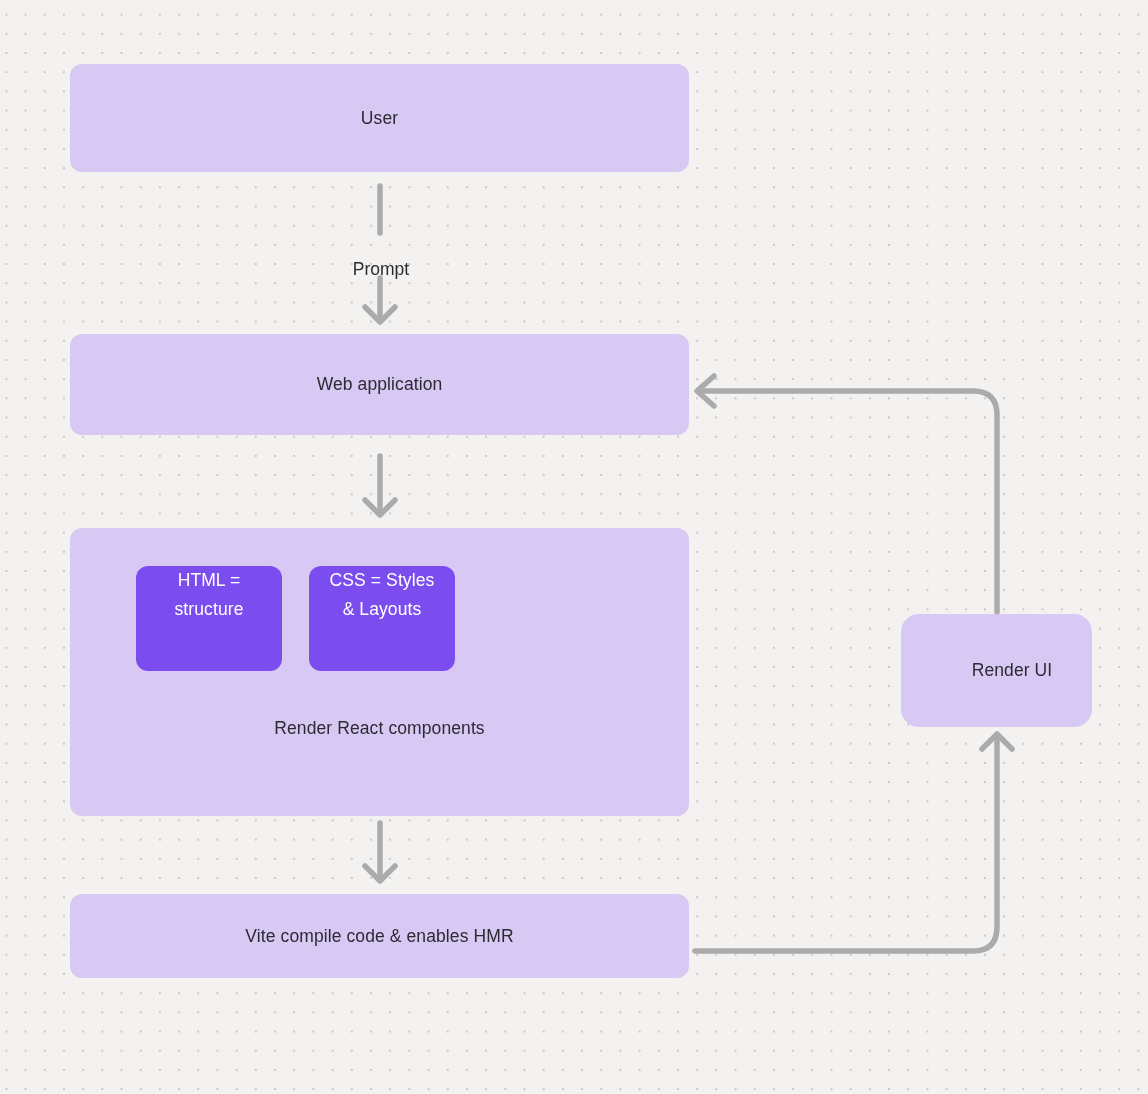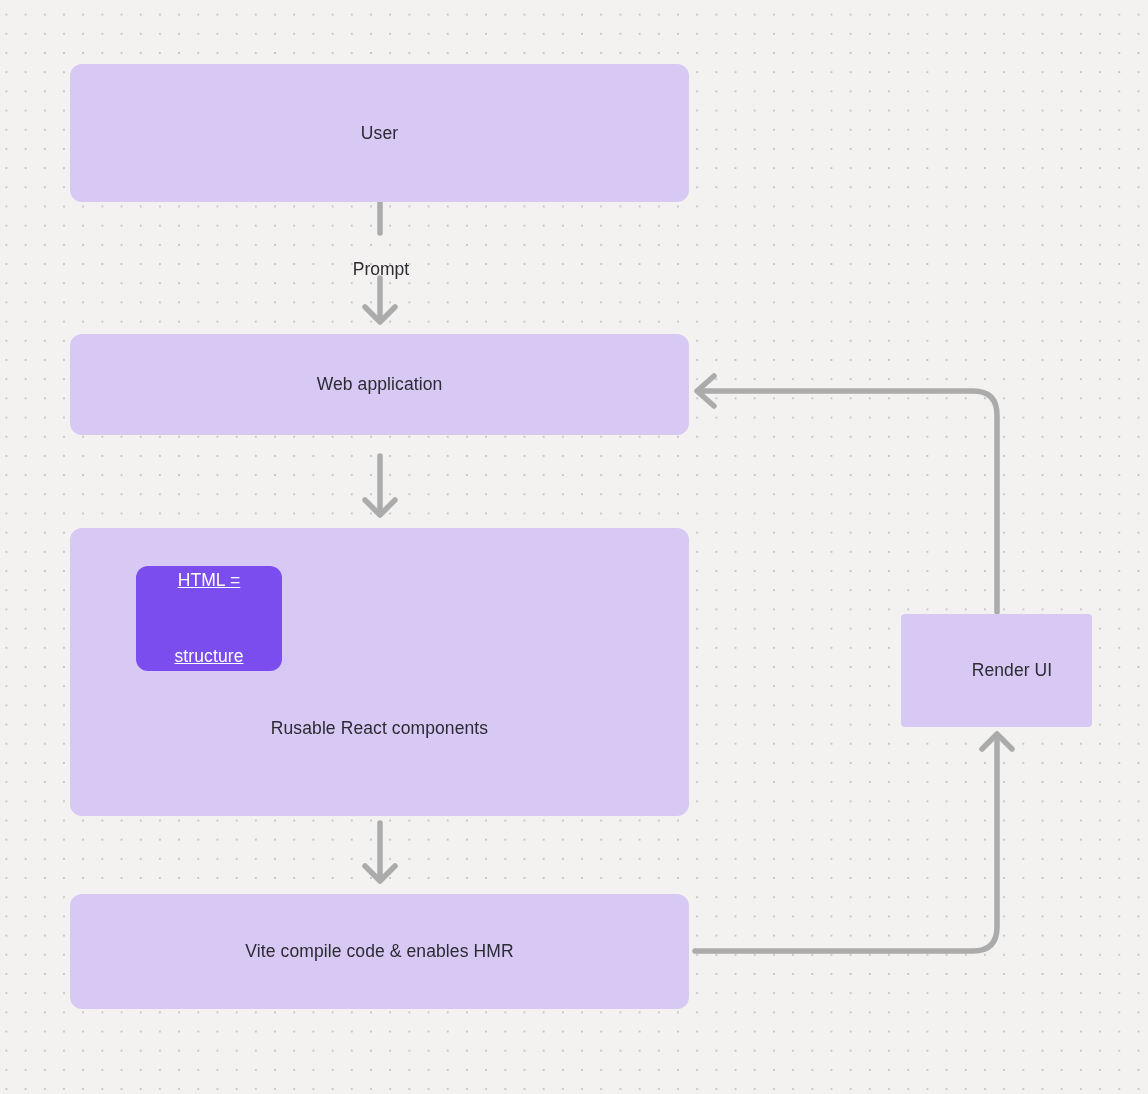--- a/index.html
+++ b/index.html
@@ -38,39 +38,38 @@
   }
   .node{
     position:absolute;
     background:var(--lav);
     border-radius:12px;
     display:flex;align-items:center;justify-content:center;
     color:var(--ink);
     font-size:17.5px;
     letter-spacing:0.1px;
   }
-  .node-user{left:70px;top:64px;width:619px;height:138px;}
+  .node-user{left:70px;top:64px;width:619px;height:108px;}
   .node-web{left:70px;top:334px;width:619px;height:101px;}
   .node-group{left:70px;top:528px;width:619px;height:288px;display:block;}
-  .node-vite{left:70px;top:894px;width:619px;height:115px;}
-  .node-render{left:901px;top:614px;width:191px;height:113px;border-radius:4px;padding-left:31px;}
+  .node-vite{left:70px;top:894px;width:619px;height:84px;}
+  .node-render{left:901px;top:614px;width:191px;height:113px;border-radius:18px;padding-left:31px;}
   .card-row{
     position:absolute;left:66px;top:38px;
     display:flex;gap:27px;
   }
   .card{
     width:146px;height:105px;
     background:var(--purple);
     border-radius:12px;
-    display:flex;flex-direction:column;align-items:center;justify-content:space-between;
+    display:flex;flex-direction:column;align-items:center;justify-content:flex-start;
     color:var(--on-accent);
     font-size:17.5px;
     line-height:29px;
     text-align:center;
-    text-decoration:underline;
   }
   .group-caption{
     position:absolute;left:0;top:190px;width:100%;
     text-align:center;
     color:var(--ink);
     font-size:17.5px;
   }
   .edge-label{
     position:absolute;left:321px;top:244px;width:120px;
     text-align:center;
@@ -117,22 +116,26 @@
   <div class="node node-web">
     <span>Web application</span>
   </div>
 
   <div class="node node-group">
     <div class="card-row">
       <div class="card">
         <div>HTML =</div>
         <div>structure</div>
       </div>
+      <div class="card">
+        <div>CSS = Styles</div>
+        <div>&amp; Layouts</div>
+      </div>
     </div>
-    <div class="group-caption">Rusable React components</div>
+    <div class="group-caption">Render React components</div>
   </div>
 
   <div class="node node-vite">
     <span>Vite compile code &amp; enables HMR</span>
   </div>
 
   <div class="node node-render">
     <span>Render UI</span>
   </div>
 

